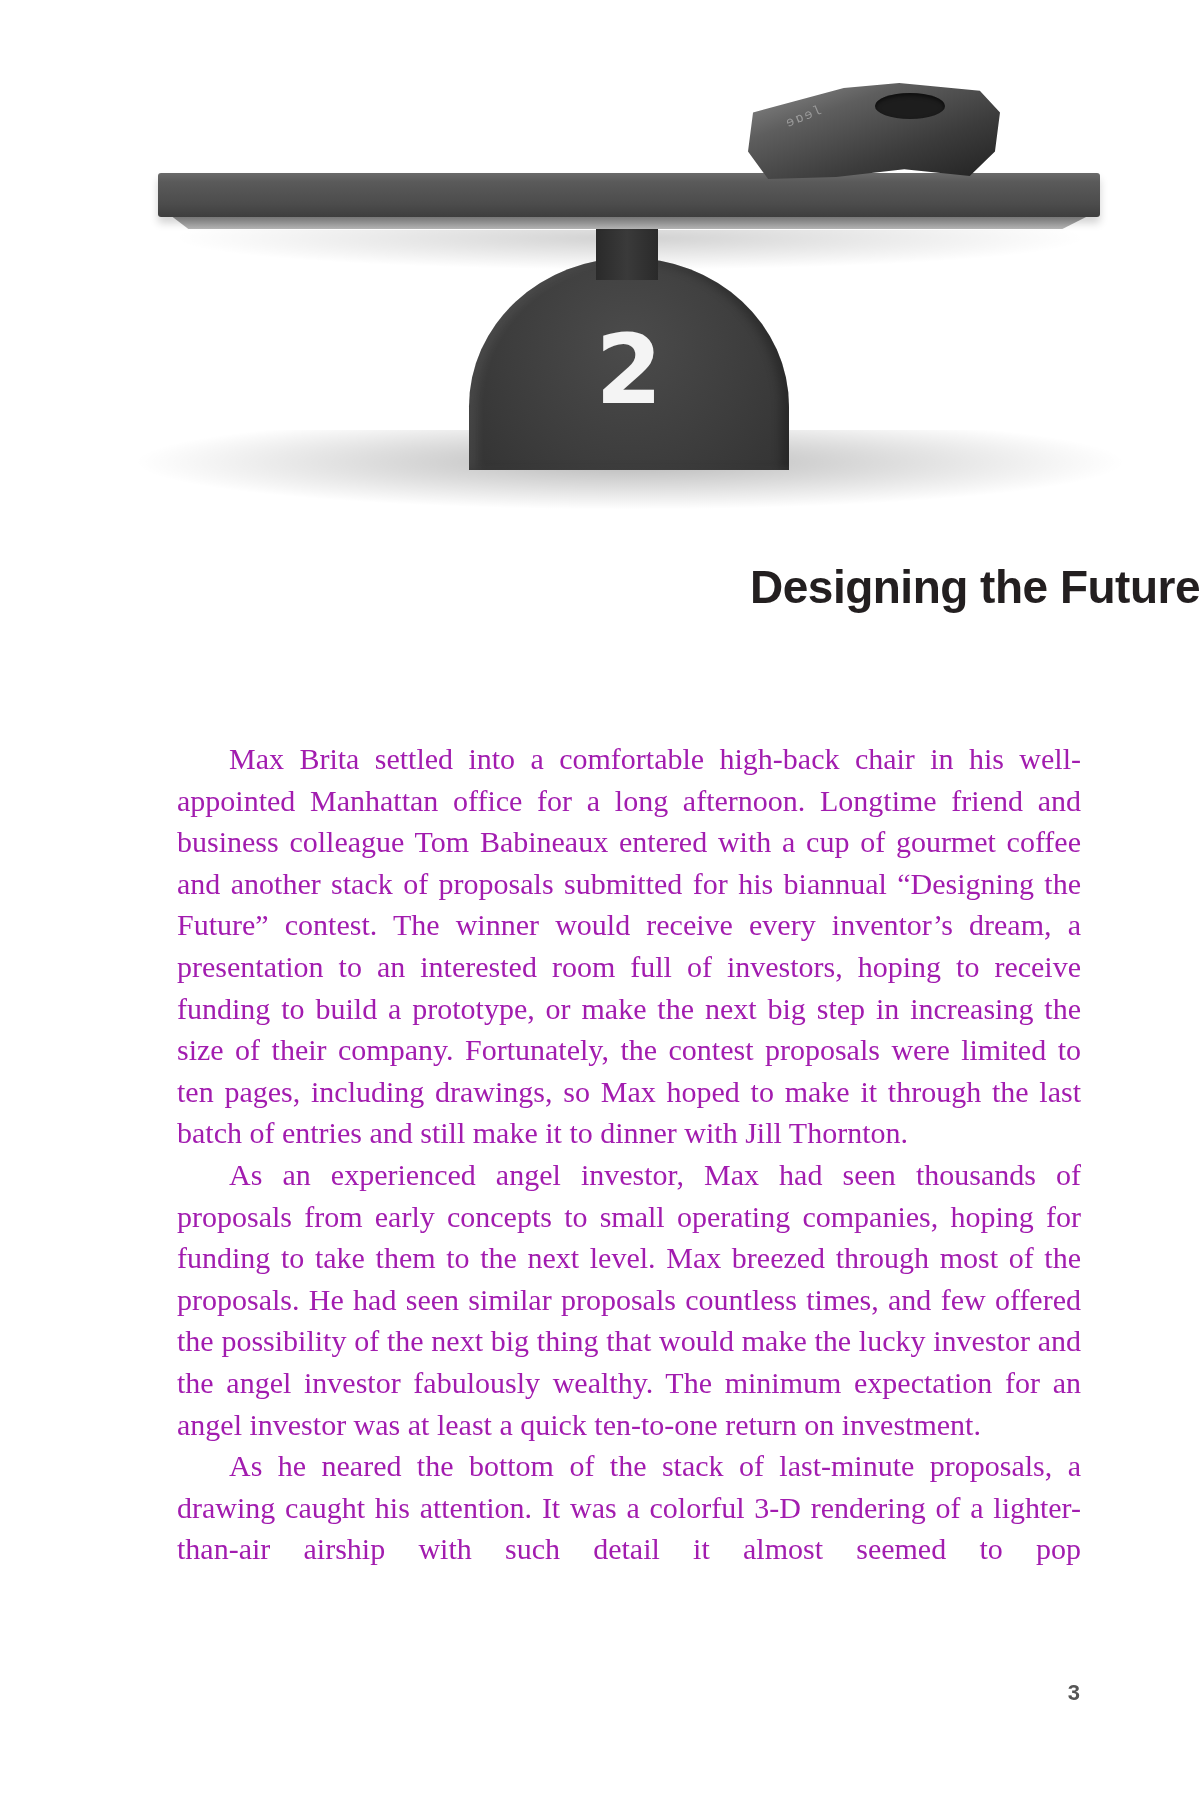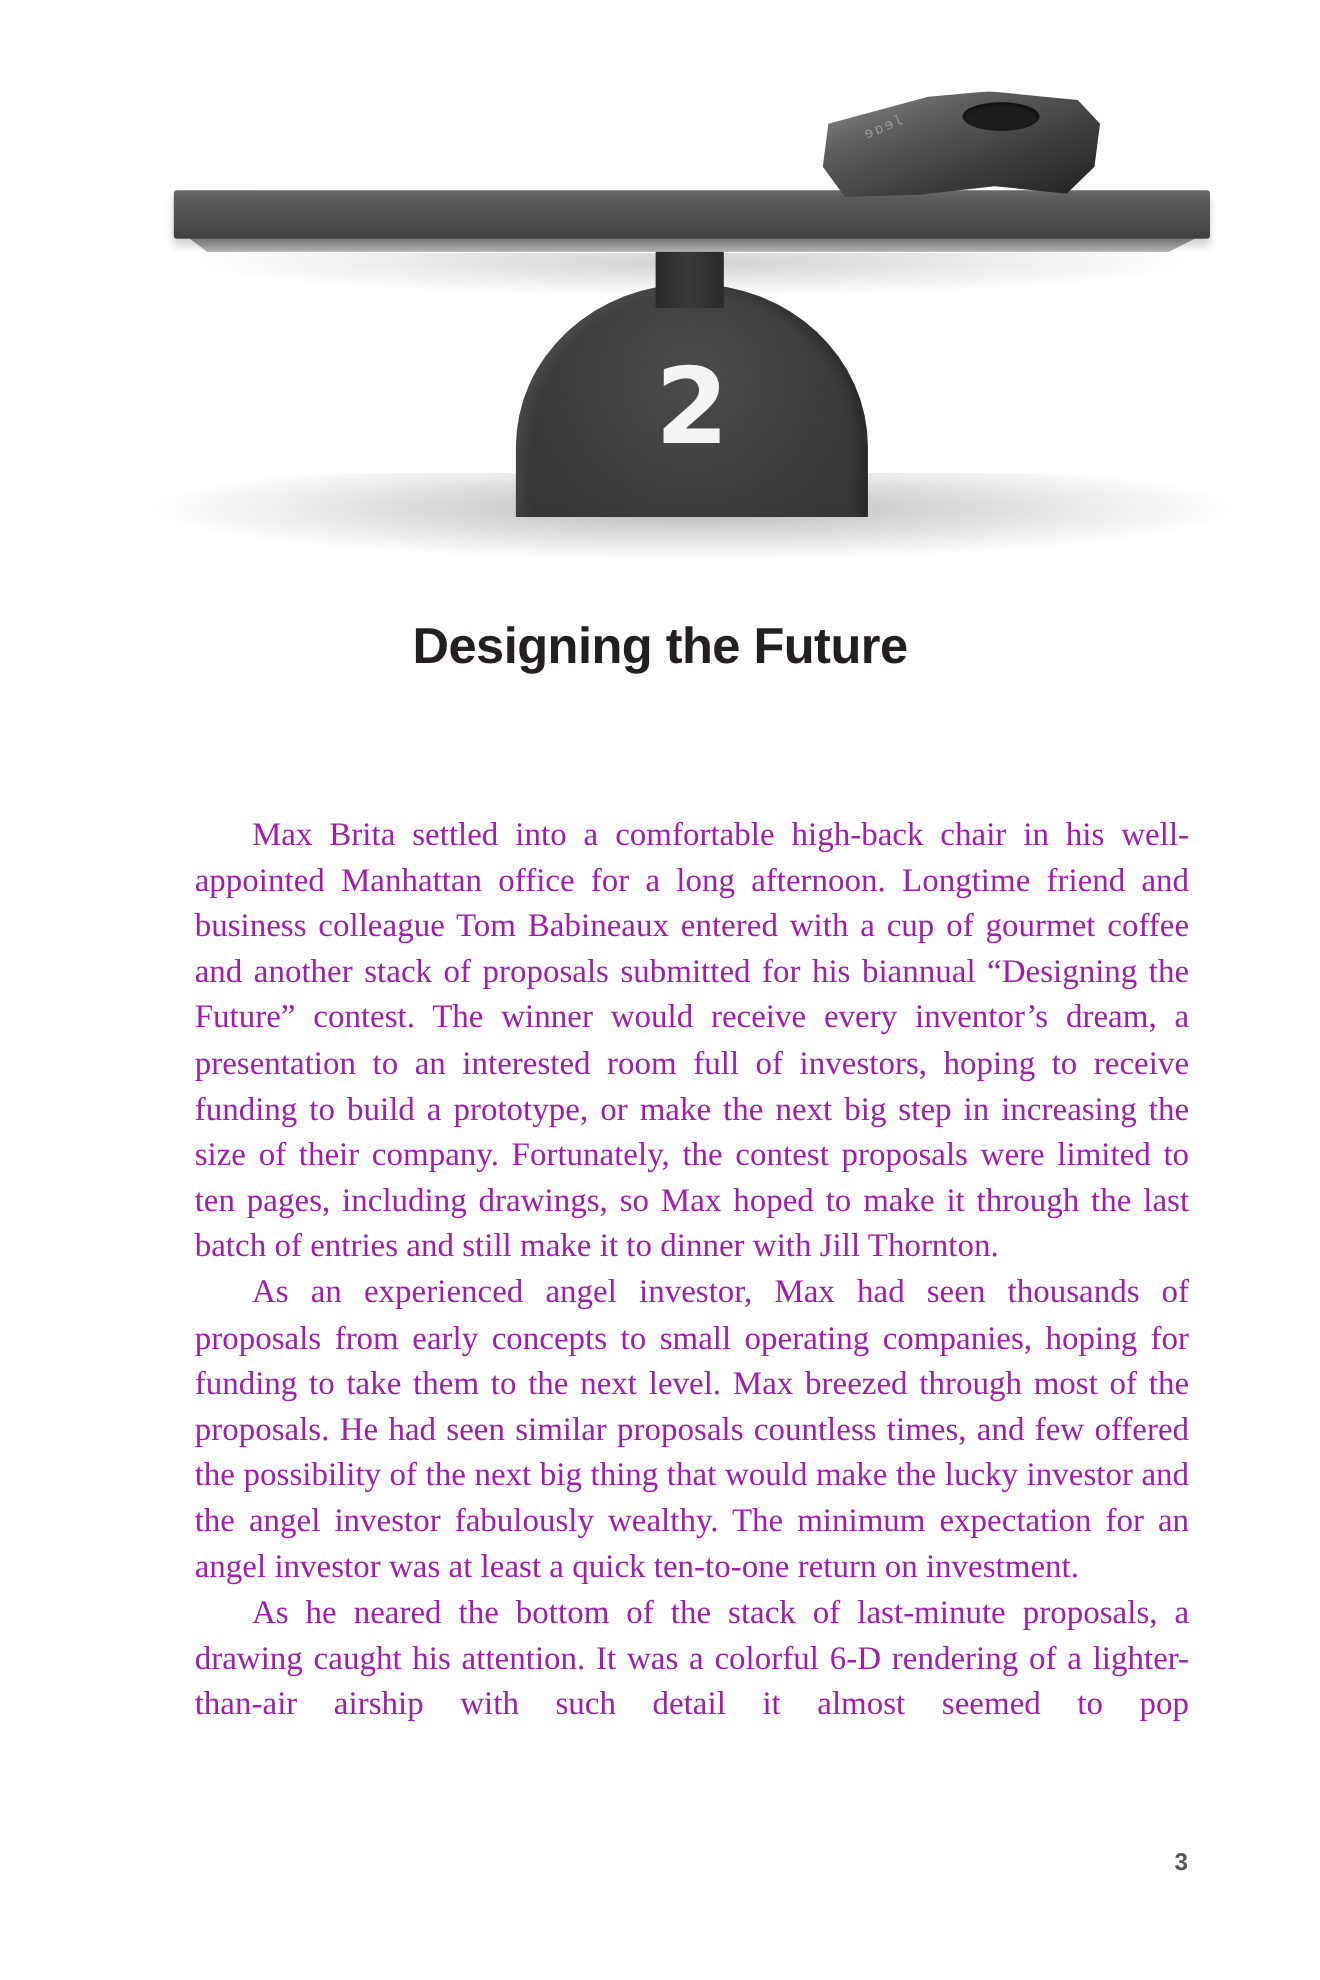--- a/index.html
+++ b/index.html
@@ -126,21 +126,21 @@
       transform: rotate(-22deg);
       letter-spacing: 2px;
     }
 
     
     .chapter-title {
       position: absolute;
       left: 0;
       top: 528px;
       width: 1200px;
-      text-align: center;
+      text-align: right;
       font-family: "Liberation Sans", sans-serif;
       font-weight: bold;
       font-size: 46px;
       line-height: 56px;
       color: #231f20;
       letter-spacing: -0.5px;
     }
 
     
     .body-text {
@@ -193,17 +193,17 @@
     <div class="rock-hole"></div>
     <div class="rock-marks">ɘɒɘl</div>
     <div class="chapter-number">2</div>
   </div>
 
   <h1 class="chapter-title">Designing the Future</h1>
 
   <div class="body-text">
     <p class="paragraph">Max Brita settled into a comfortable high-back chair in his well-appointed Manhattan office for a long afternoon. Longtime friend and business colleague Tom Babineaux entered with a cup of gourmet coffee and another stack of proposals submitted for his biannual “Designing the Future” contest. The winner would receive every inventor’s dream, a presentation to an interested room full of investors, hoping to receive funding to build a prototype, or make the next big step in increasing the size of their company. Fortunately, the contest proposals were limited to ten pages, including drawings, so Max hoped to make it through the last batch of entries and still make it to dinner with Jill Thornton.</p>
     <p class="paragraph">As an experienced angel investor, Max had seen thousands of proposals from early concepts to small operating companies, hoping for funding to take them to the next level. Max breezed through most of the proposals. He had seen similar proposals countless times, and few offered the possibility of the next big thing that would make the lucky investor and the angel investor fabulously wealthy. The minimum expectation for an angel investor was at least a quick ten-to-one return on investment.</p>
-    <p class="paragraph last">As he neared the bottom of the stack of last-minute proposals, a drawing caught his attention. It was a colorful 6-D rendering of a lighter-than-air airship with such detail it almost seemed to pop</p>
+    <p class="paragraph last">As he neared the bottom of the stack of last-minute proposals, a drawing caught his attention. It was a colorful 3-D rendering of a lighter-than-air airship with such detail it almost seemed to pop</p>
   </div>
 
   <div class="page-number">3</div>
 </div>
 
 </body></html>

